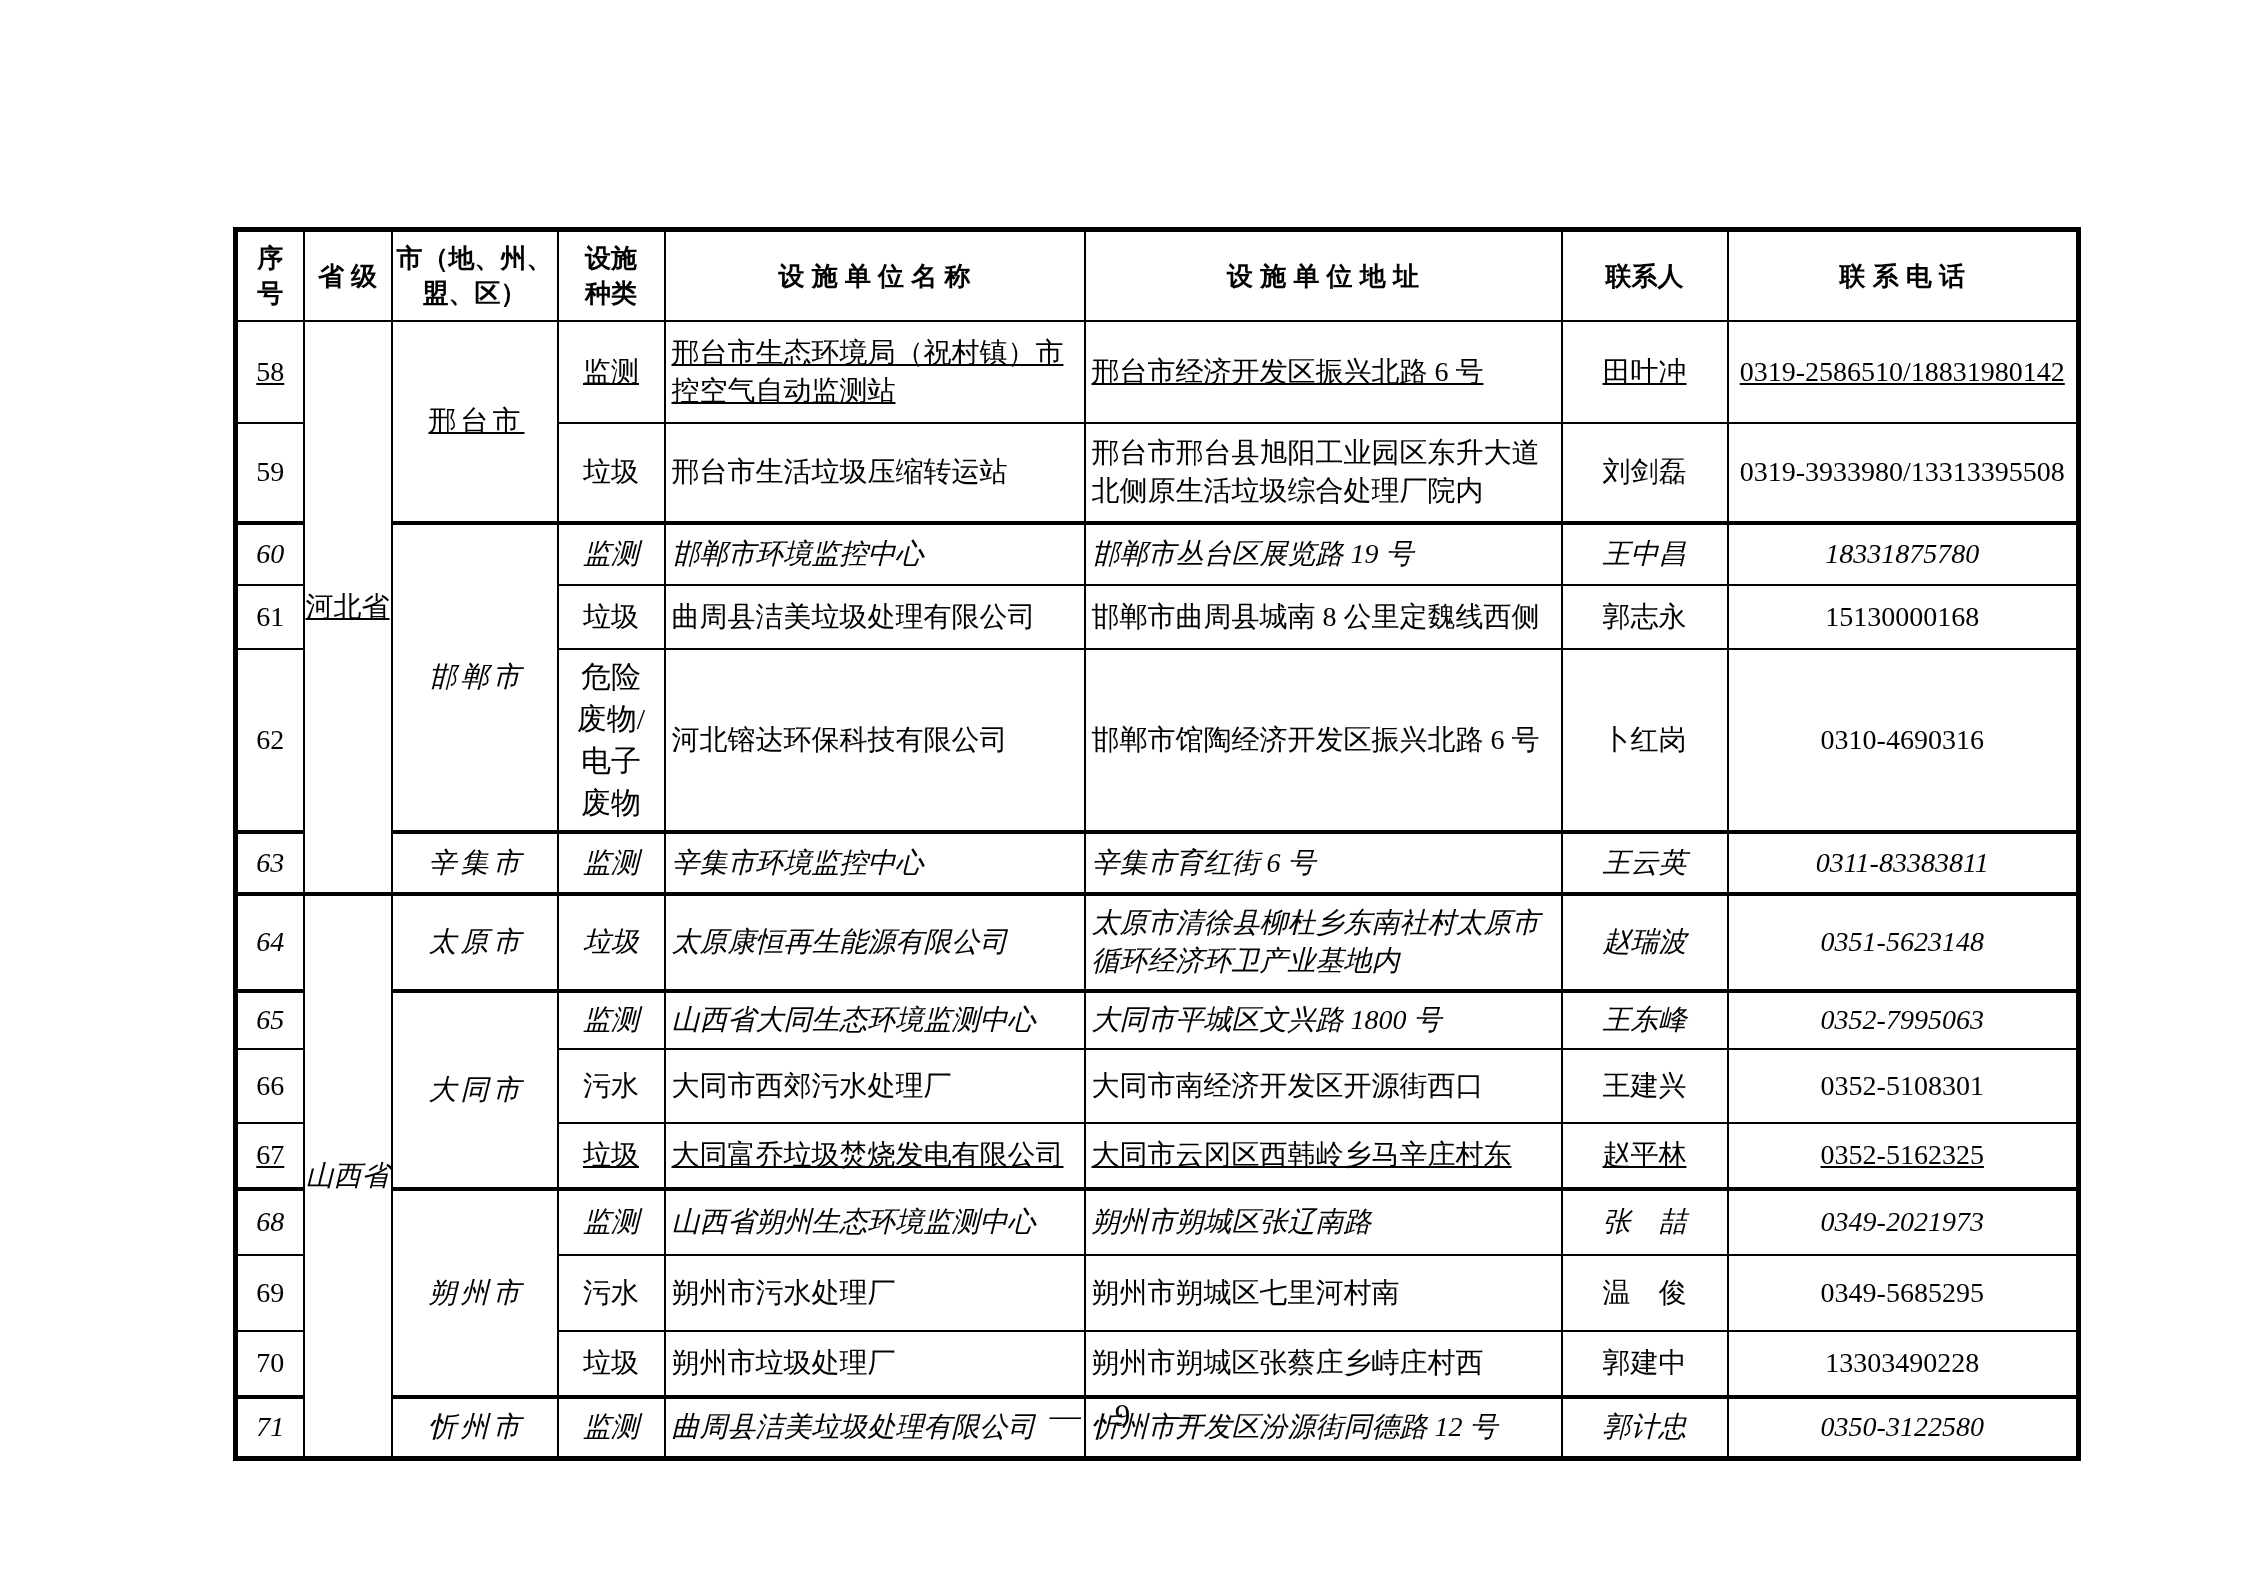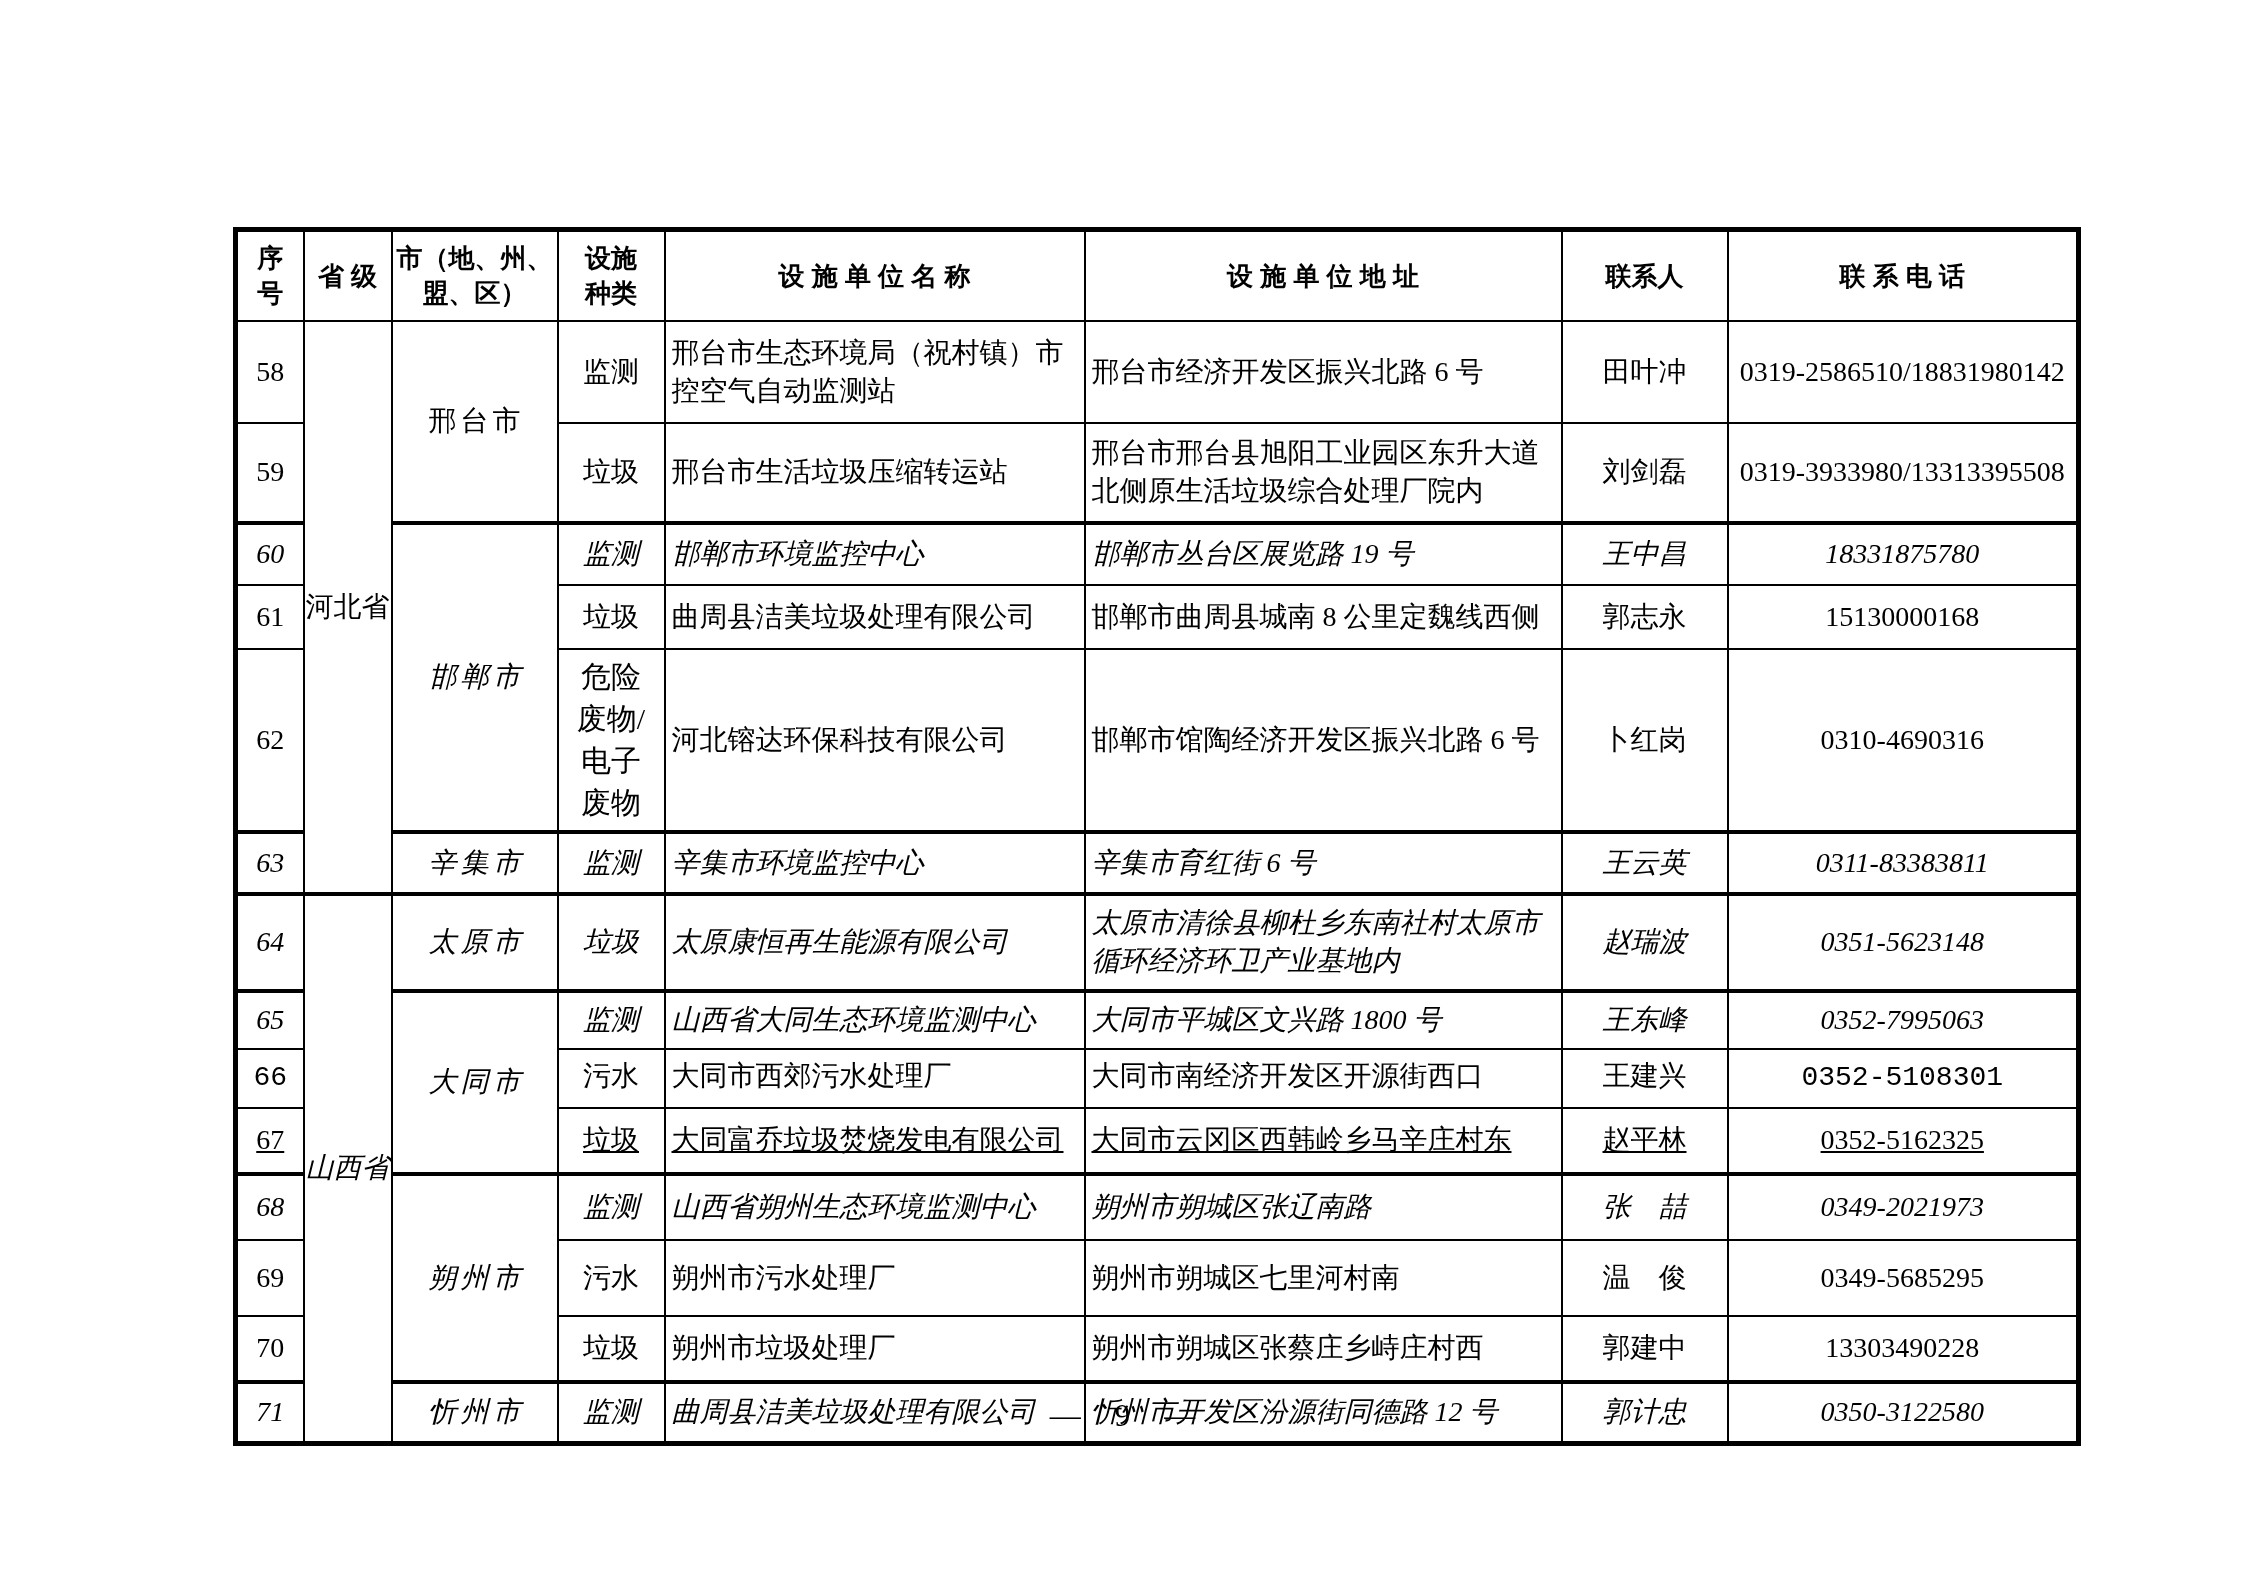--- a/index.html
+++ b/index.html
@@ -87,21 +87,21 @@
 盟、区）</th>
         <th>设施
 种类</th>
         <th>设 施 单 位 名 称</th>
         <th>设 施 单 位 地 址</th>
         <th>联系人</th>
         <th>联 系 电 话</th>
       </tr>
     </thead>
     <tbody id="table-body">
-        <tr style="height: 102px;">
+        <tr style="height: 102px; text-decoration: underline;">
           <td>58</td>
           <td class="province" rowspan="6">河北省</td>
           <td class="city" rowspan="2">邢台市</td>
           <td>监测</td>
           <td class="l">邢台市生态环境局（祝村镇）市
 控空气自动监测站</td>
           <td class="l">邢台市经济开发区振兴北路 6 号</td>
           <td>田叶冲</td>
           <td>0319-2586510/18831980142</td>
         </tr>
@@ -162,21 +162,21 @@
         </tr>
         <tr class="group-start" style="height: 58px;">
           <td>65</td>
           <td class="city" rowspan="3">大同市</td>
           <td>监测</td>
           <td class="l">山西省大同生态环境监测中心</td>
           <td class="l">大同市平城区文兴路 1800 号</td>
           <td>王东峰</td>
           <td>0352-7995063</td>
         </tr>
-        <tr style="height: 59px; font-family: Liberation Mono, monospace;">
+        <tr style="height: 74px;">
           <td>66</td>
           <td>污水</td>
           <td class="l">大同市西郊污水处理厂</td>
           <td class="l">大同市南经济开发区开源街西口</td>
           <td>王建兴</td>
           <td>0352-5108301</td>
         </tr>
         <tr class="group-end" style="height: 66px; text-decoration: underline;">
           <td>67</td>
           <td>垃圾</td>

